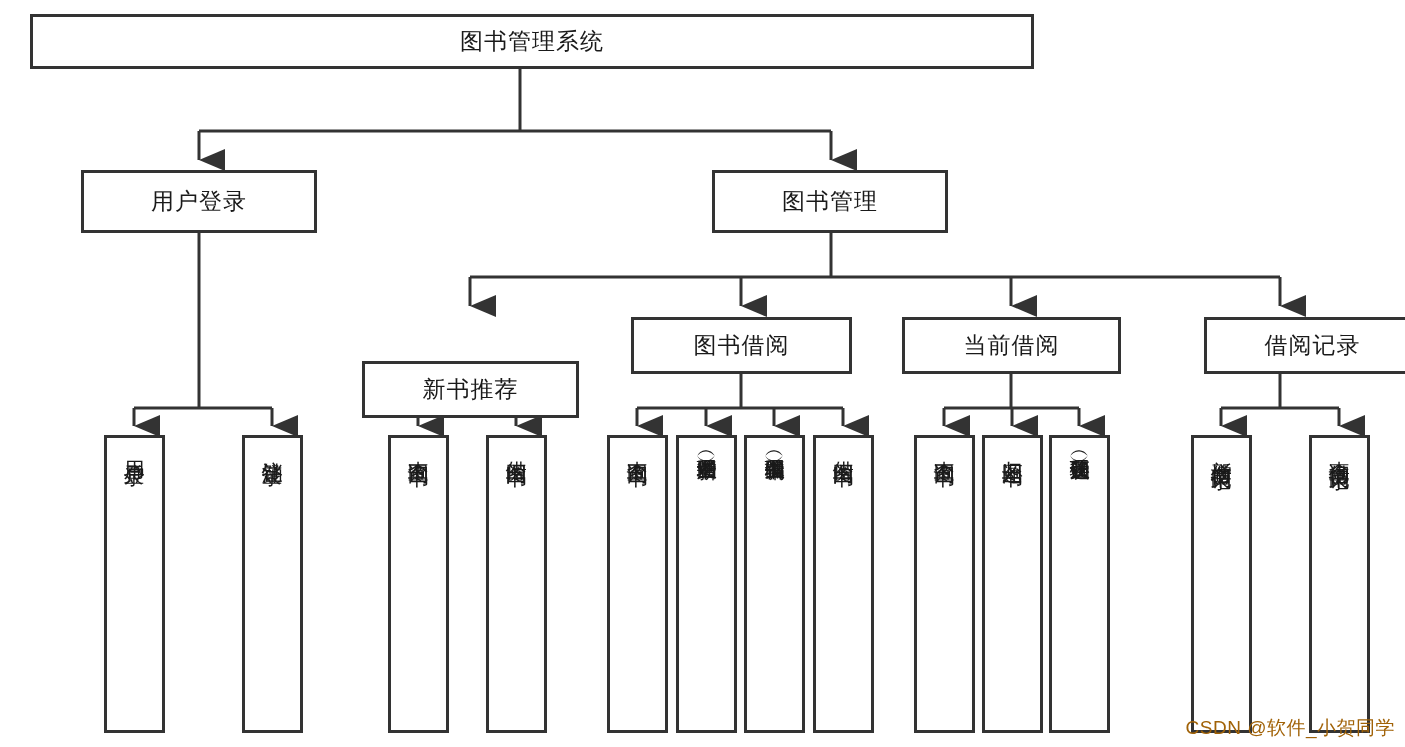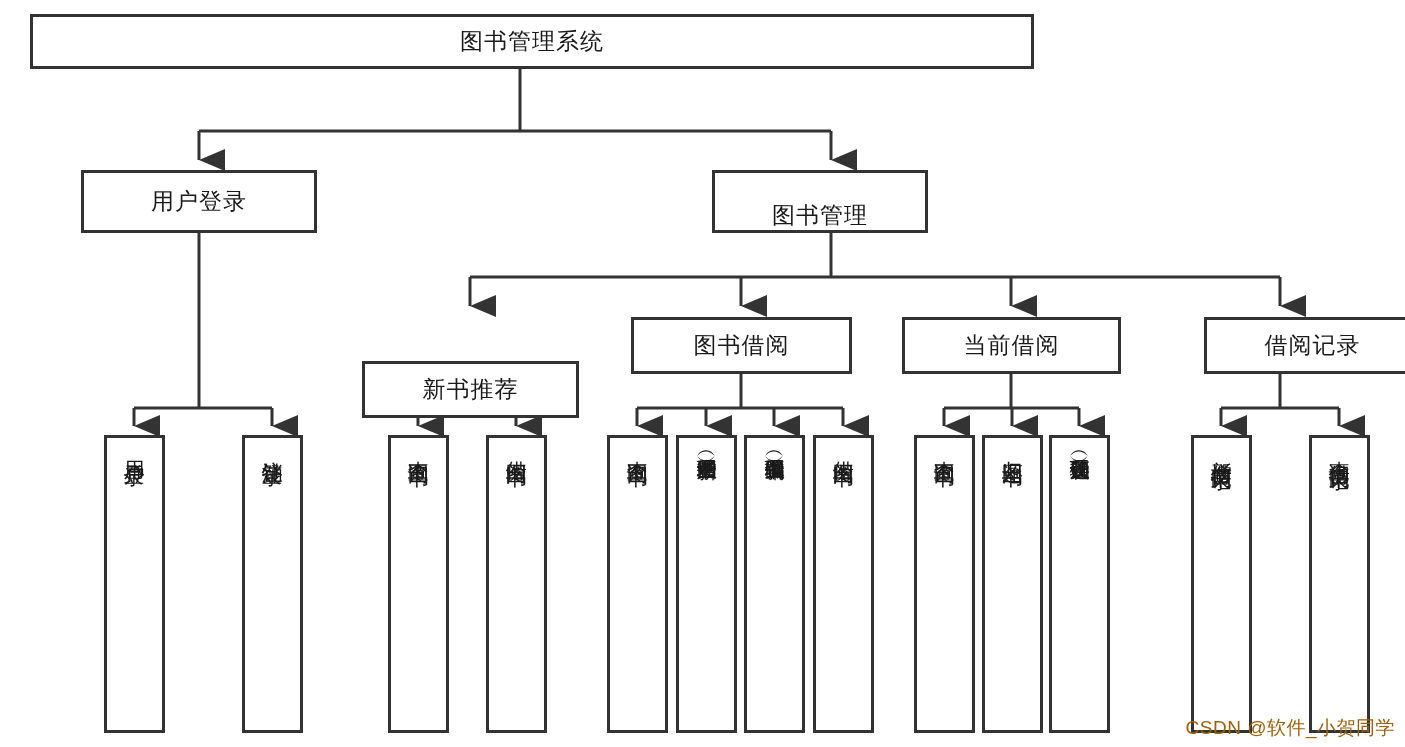--- a/index.html
+++ b/index.html
@@ -148,21 +148,21 @@
   </svg>
 
   <div class="node root" style="left:18px; top:14px; width:1004px; height:55px;margin-left:12px;">
     <span class="node-label">图书管理系统</span>
   </div>
 
   <div class="node level2" style="left:81px; top:170px; width:236px; height:63px;">
     <span class="node-label">用户登录</span>
   </div>
 
-  <div class="node level2" style="left:712px; top:170px; width:216px; height:63px;align-items:flex-end;">
+  <div class="node level2" style="left:712px; top:170px; width:236px; height:63px;">
     <span class="node-label">图书管理</span>
   </div>
 
   <div class="node level3" style="left:362px; top:317px; width:217px; height:57px;margin-top:44px;">
     <span class="node-label">新书推荐</span>
   </div>
 
   <div class="node level3" style="left:631px; top:317px; width:221px; height:57px;">
     <span class="node-label">图书借阅</span>
   </div>

